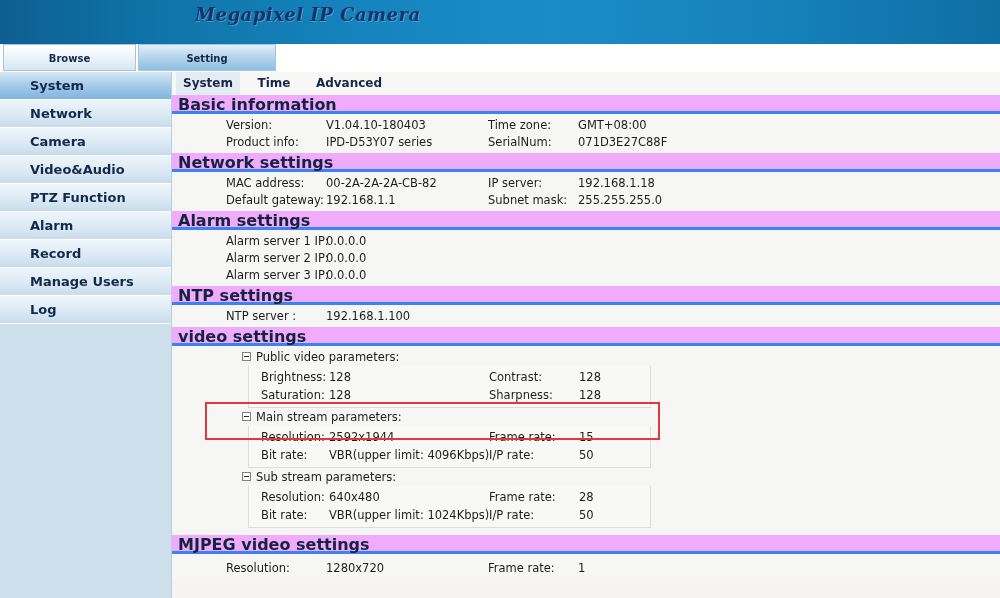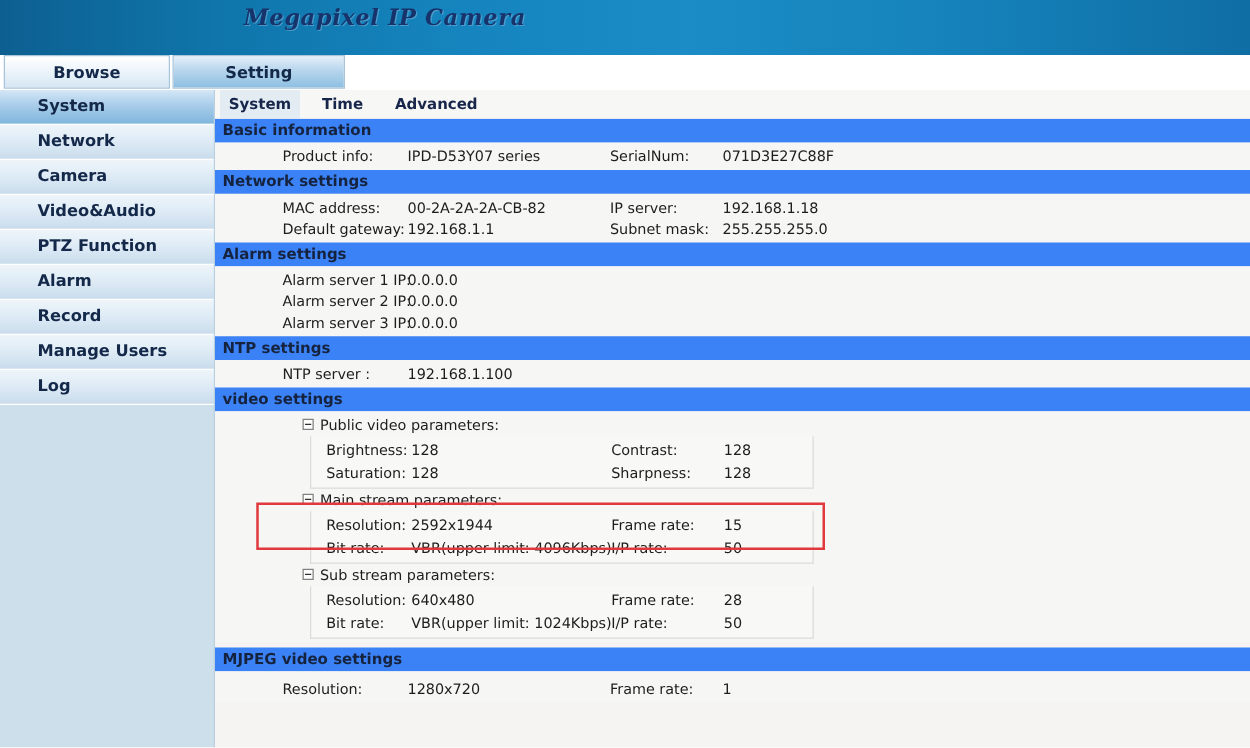--- a/index.html
+++ b/index.html
@@ -44,21 +44,21 @@
     left: 0; top: 44px;
     width: 1000px; height: 28px;
     background: #ffffff;
   }
   .maintab {
     position: absolute;
     top: 0;
     height: 27px;
     line-height: 27px;
     text-align: center;
-    font-size: 13px;
+    font-size: 10px;
     font-weight: bold;
     color: #14294a;
     border: 1px solid #a8c4db;
     box-sizing: border-box;
     cursor: pointer;
   }
   .maintab.browse {
     left: 3px;
     width: 133px;
     background: linear-gradient(to bottom, #ffffff 0%, #eef5fb 45%, #d5e6f3 100%);
@@ -140,27 +140,27 @@
     position: absolute;
     left: 0; top: 23px;
     width: 828px;
     height: 503px;
     overflow: hidden;
   }
 
   .sect-head {
     height: 19px;
     line-height: 19px;
-    background: #3b82f6;
-    font-size: 12px;
+    background: #f0abfc;
+    font-size: 16px;
     font-weight: bold;
     color: #16233f;
     padding-left: 6px;
     box-sizing: border-box;
-    border-bottom: 6px solid #3b82f6;
+    border-bottom: 3px solid #3b82f6;
   }
 
   .rows {
     background: #f6f6f4;
     padding: 3px 0 2px 0;
   }
   .row {
     position: relative;
     height: 17px;
     line-height: 17px;
@@ -265,20 +265,26 @@
     <div class="subtab t0 active">System</div>
     <div class="subtab t1">Time</div>
     <div class="subtab t2">Advanced</div>
   </div>
 
   <div class="panel">
 
     <div class="sect-head">Basic information</div>
     <div class="rows">
       <div class="row">
+        <span class="lbl c1l">Version:</span>
+        <span class="val c1v">V1.04.10-180403</span>
+        <span class="lbl c2l">Time zone:</span>
+        <span class="val c2v">GMT+08:00</span>
+      </div>
+      <div class="row">
         <span class="lbl c1l">Product info:</span>
         <span class="val c1v">IPD-D53Y07 series</span>
         <span class="lbl c2l">SerialNum:</span>
         <span class="val c2v">071D3E27C88F</span>
       </div>
     </div>
 
     <div class="sect-head">Network settings</div>
     <div class="rows">
       <div class="row">

